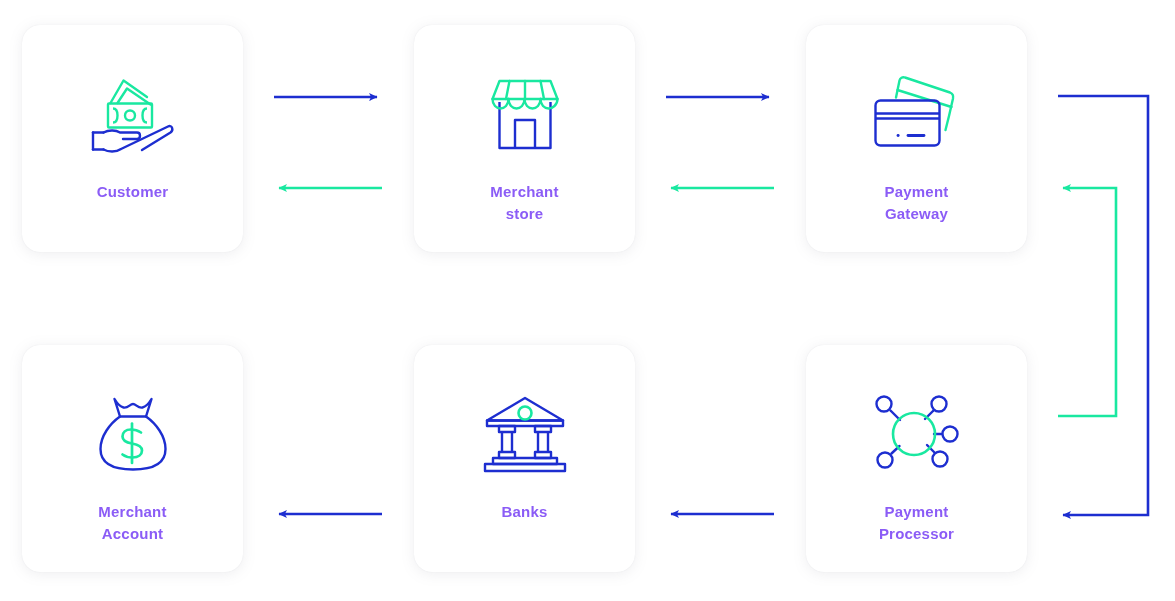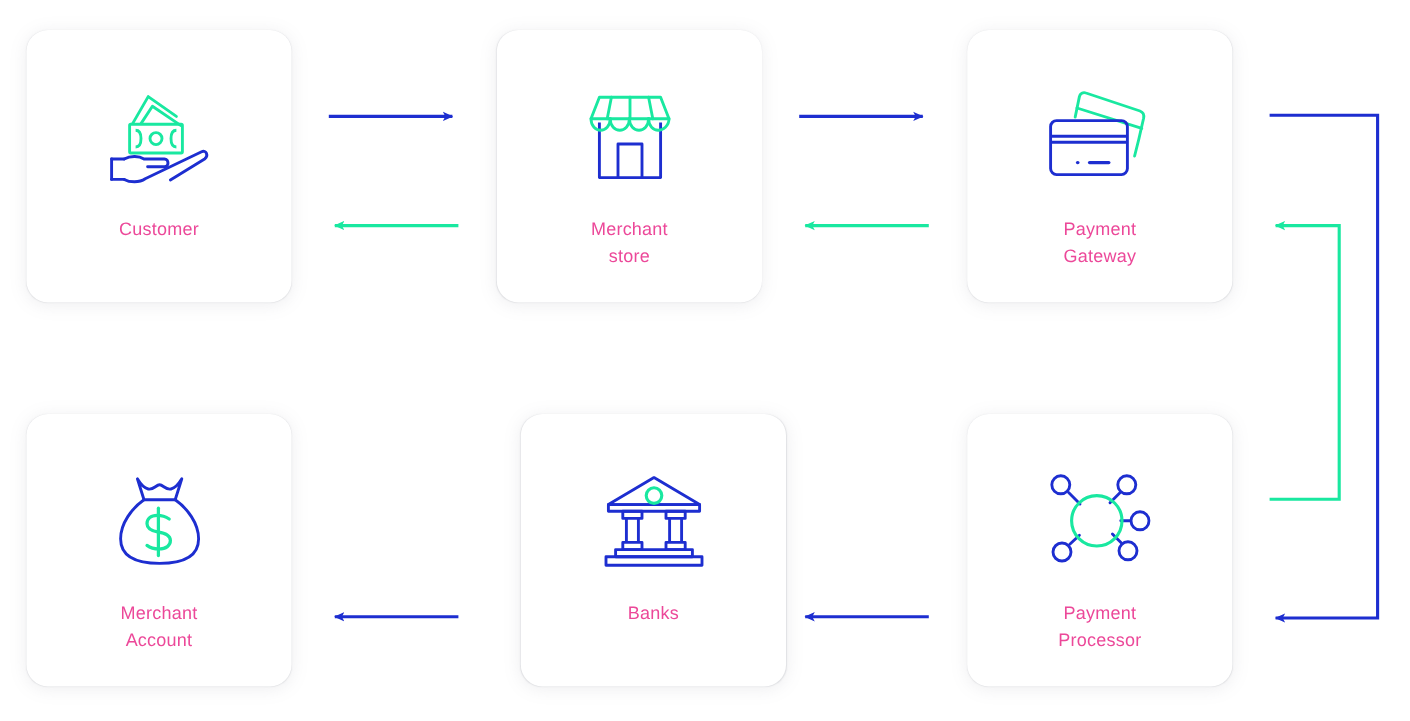--- a/index.html
+++ b/index.html
@@ -37,32 +37,32 @@
     height: 86px;
     display: flex;
     align-items: center;
     justify-content: center;
   }
   .card-icon svg { display: block; }
   .card-label {
     margin-top: 24px;
     font-size: 15px;
     line-height: 22px;
-    color: #ec4899;
+    color: #8b5cf6;
     text-align: center;
     letter-spacing: 0.2px;
     white-space: pre-line;
-    font-weight: 400;
+    font-weight: 700;
   }
   
   #card-customer        { left: 22px;  top: 25px;  }
   #card-merchant-store  { left: 414px; top: 25px;  }
   #card-payment-gateway { left: 806px; top: 25px;  }
   #card-merchant-account{ left: 22px;  top: 345px; }
-  #card-banks           { left: 434px; top: 345px; }
+  #card-banks           { left: 414px; top: 345px; }
   #card-payment-processor{left: 806px; top: 345px; }
 
   .connector {
     position: absolute;
     left: 0;
     top: 0;
     width: 1175px;
     height: 601px;
     pointer-events: none;
   }

